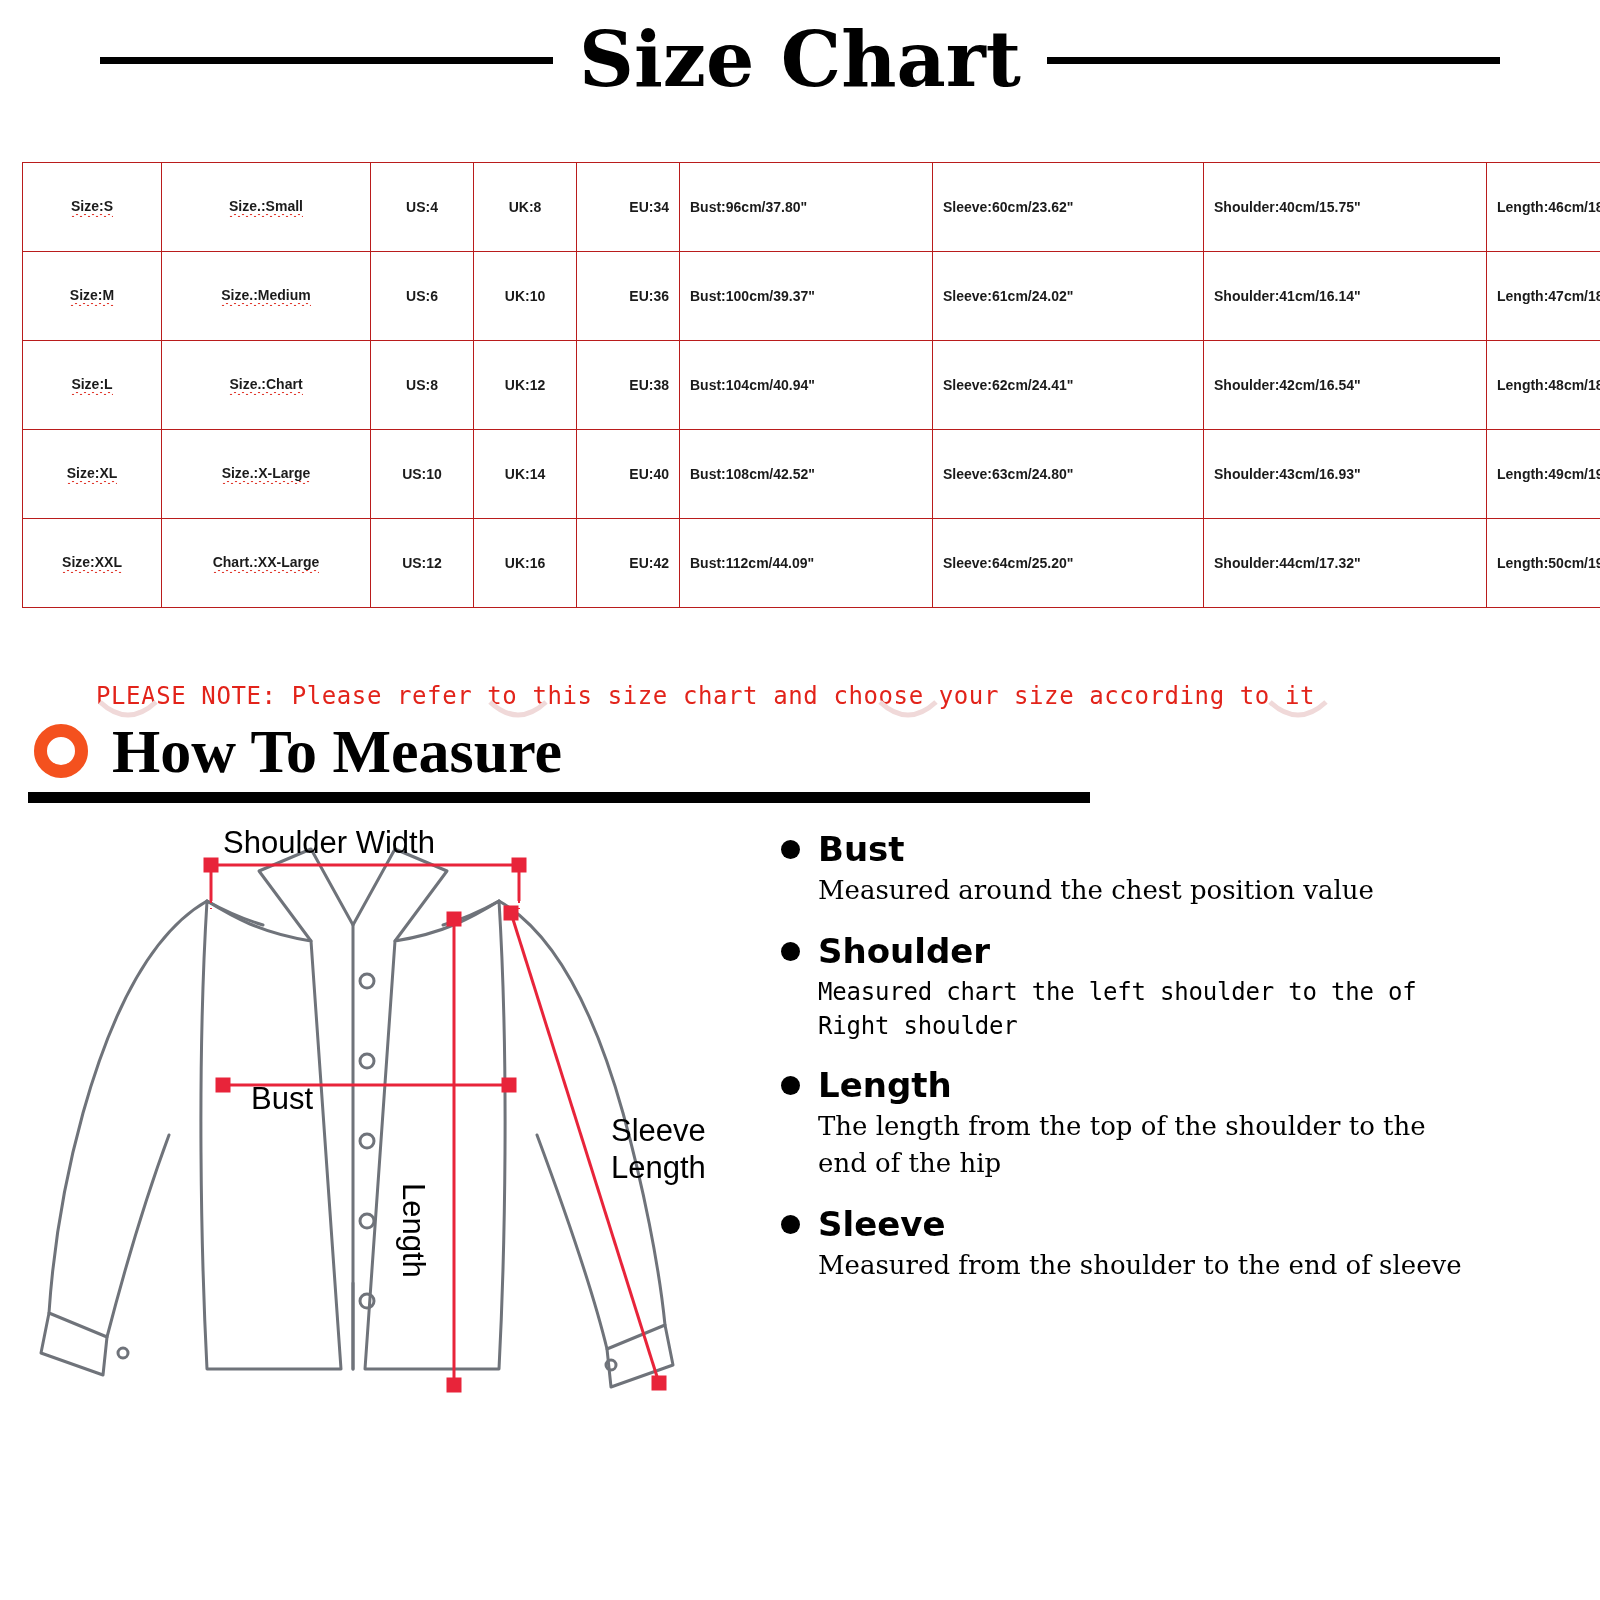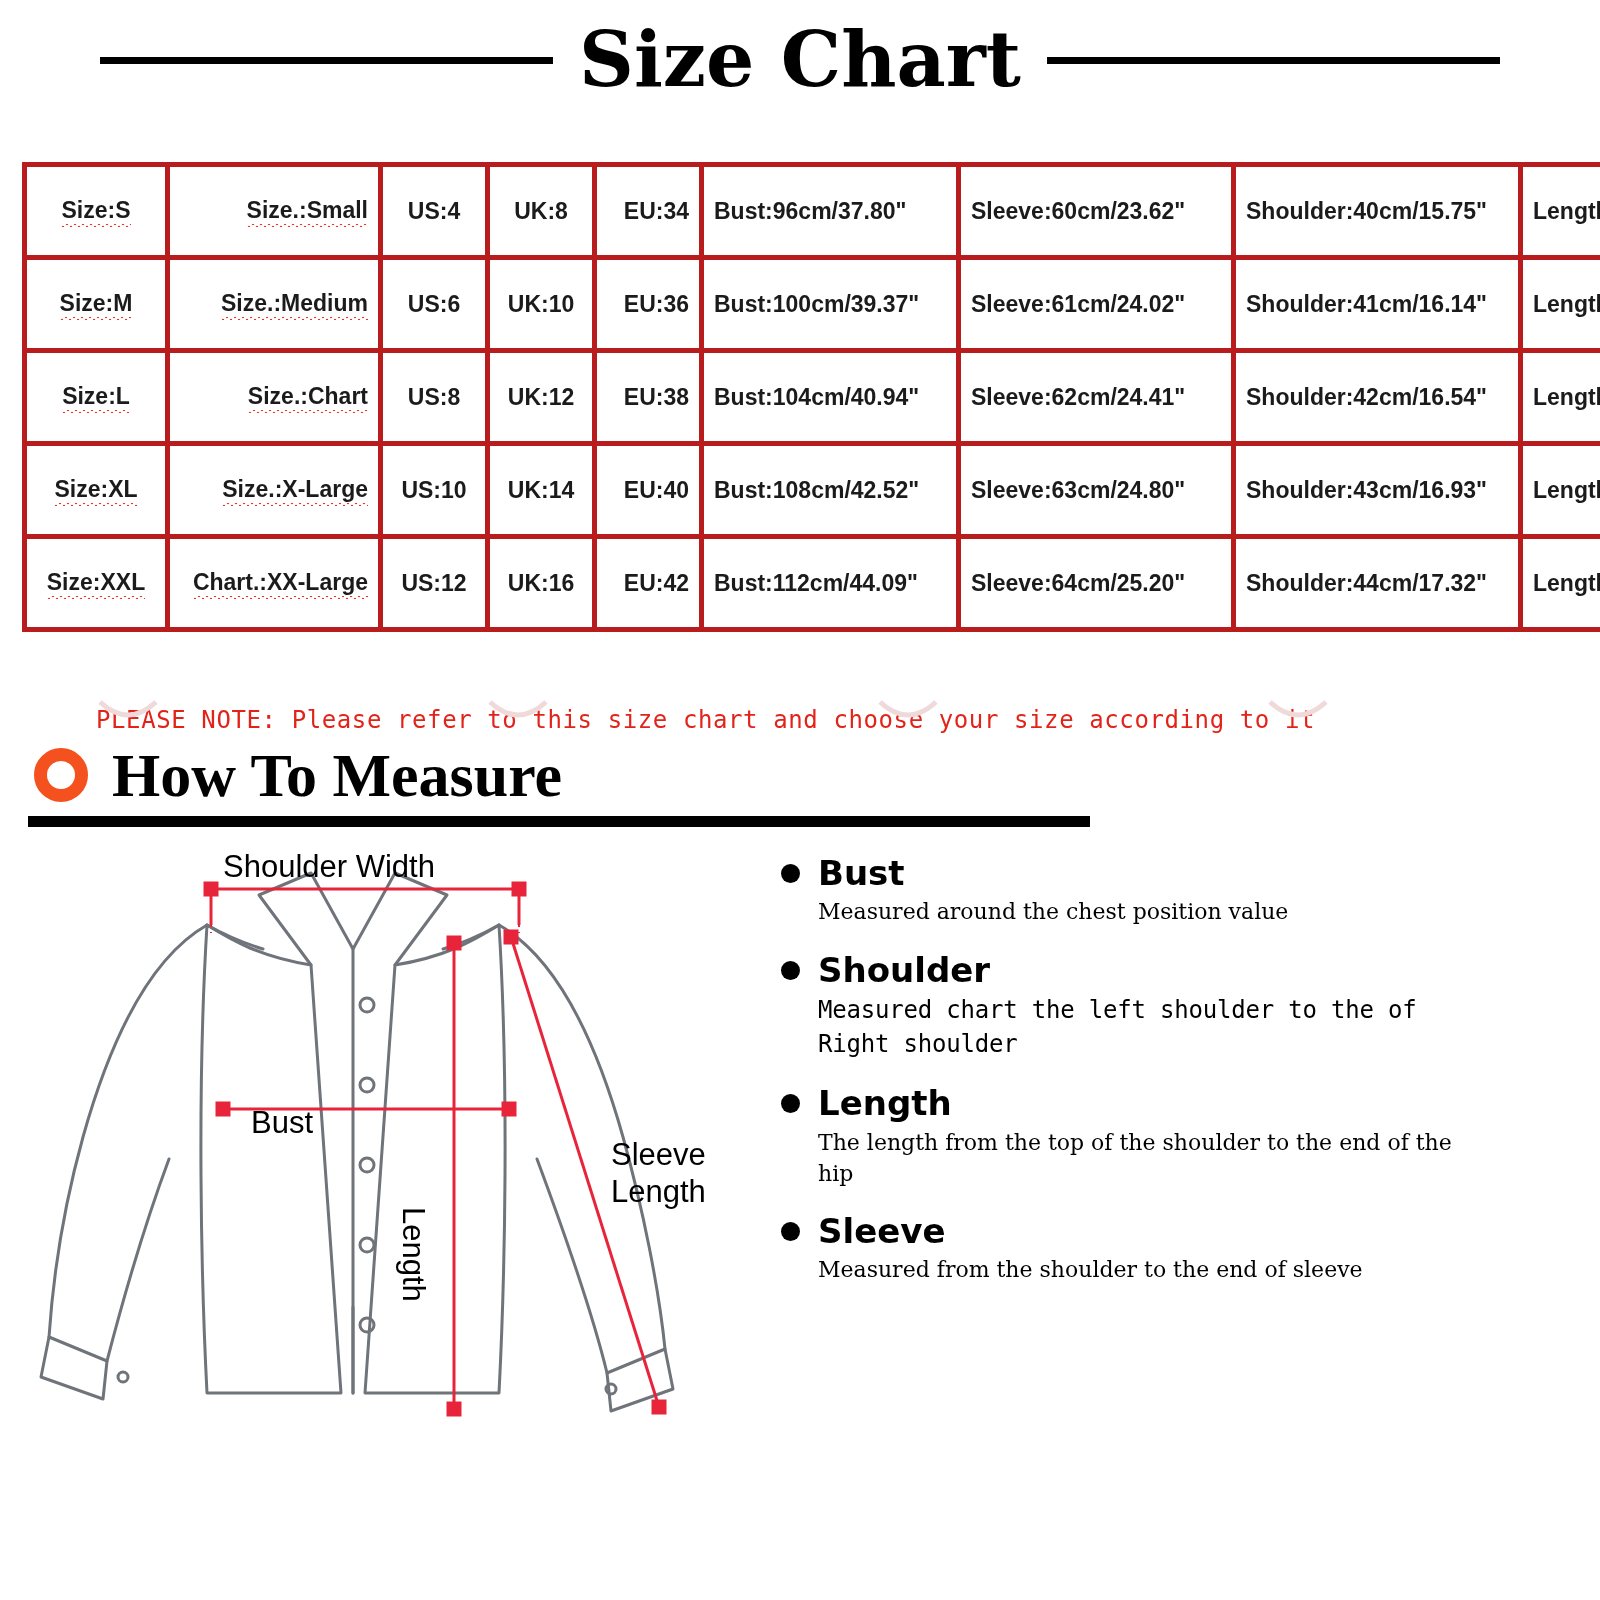--- a/index.html
+++ b/index.html
@@ -43,32 +43,32 @@
   
   .table-wrap {
     margin: 42px 22px 0 22px;
   }
   table.size-table {
     border-collapse: collapse;
     width: 1556px;
     table-layout: fixed;
   }
   table.size-table td {
-    border: 5px solid #b91c1c;
+    border: 1px solid #b91c1c;
     height: 88px;
-    font-size: 23px;
+    font-size: 14px;
     font-weight: 700;
     color: #1b1b1b;
     padding: 0 10px;
     vertical-align: middle;
     white-space: nowrap;
     overflow: hidden;
   }
   td.c-size   { width: 118px; text-align: center; }
-  td.c-word   { width: 188px; text-align: right; }
+  td.c-word   { width: 188px; text-align: center; }
   td.c-us     { width: 82px;  text-align: center; }
   td.c-uk     { width: 82px;  text-align: center; }
   td.c-eu     { width: 82px;  text-align: right; }
   td.c-bust   { width: 232px; padding-left: 24px; }
   td.c-sleeve { width: 250px; padding-left: 24px; }
   td.c-should { width: 262px; padding-left: 24px; }
   td.c-length { width: 250px; padding-left: 24px; }
 
   
   .squiggle {
@@ -194,21 +194,21 @@
     flex: none;
   }
   .def-title {
     font-family: "DejaVu Sans", sans-serif;
     font-weight: 700;
     font-size: 34px;
     line-height: 1.1;
   }
   .def-body {
     font-family: "DejaVu Serif", serif;
-    font-size: 22px;
+    font-size: 26px;
     line-height: 1.42;
     margin: 4px 0 0 37px;
     max-width: 660px;
   }
   .def-body.mono {
     font-family: "DejaVu Sans Mono", monospace;
     font-size: 24px;
     letter-spacing: -0.2px;
   }
 </style>

